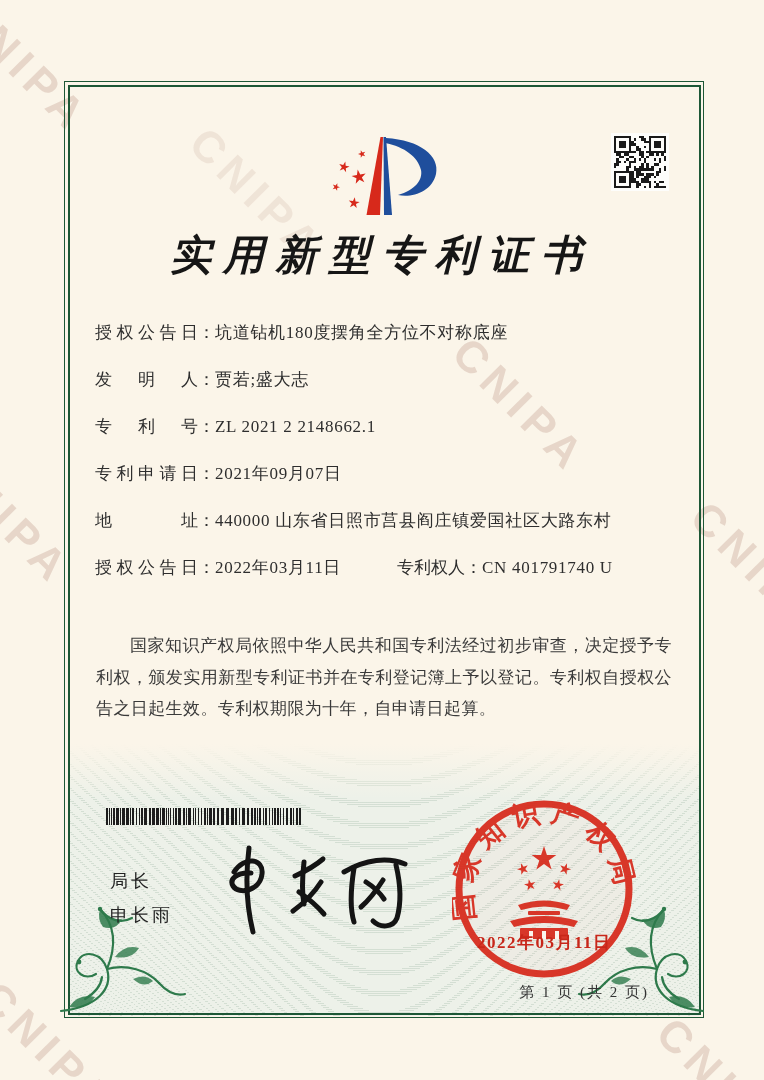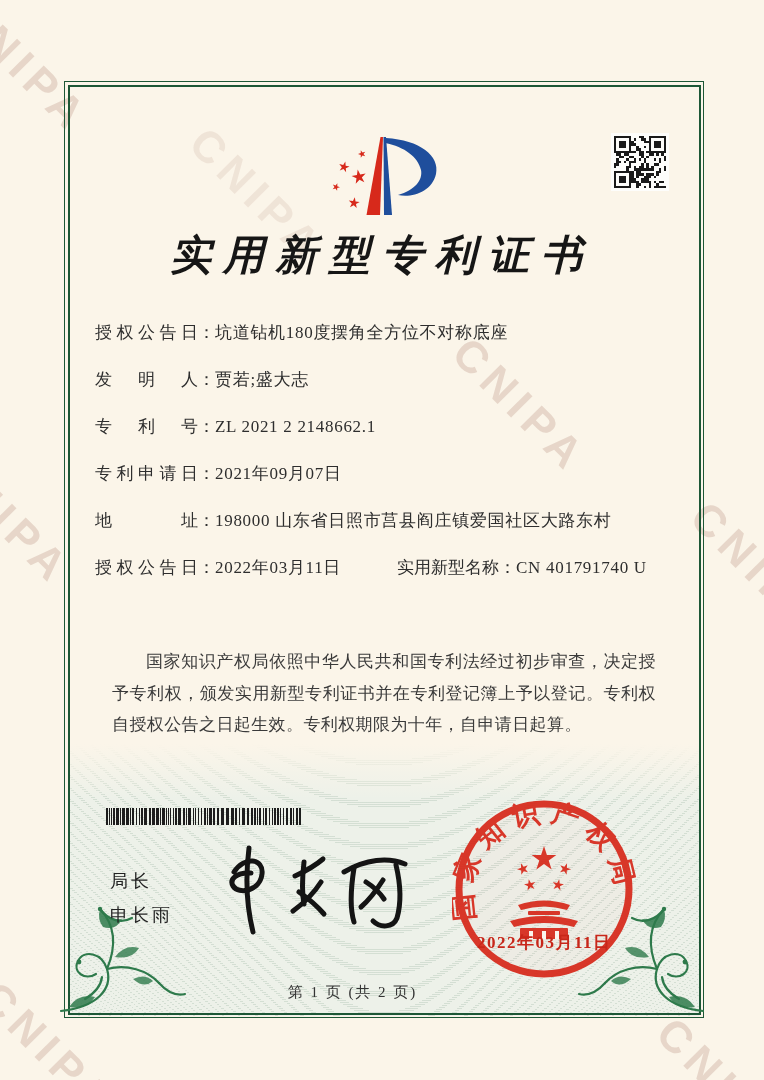--- a/index.html
+++ b/index.html
@@ -61,21 +61,21 @@
   .frow{height:23px;margin-bottom:24px;white-space:nowrap;color:#2e2e2e;}
   .flabel{display:inline-block;width:103px;text-align:justify;text-align-last:justify;vertical-align:top;}
   .fvalue{letter-spacing:0.7px;}
   .fpair2{margin-left:56px;}
 
   
   .body-text{
     position:absolute;left:95px;top:629px;width:578px;z-index:5;
     font-size:17px;line-height:31.5px;color:#3a3a3a;text-align:justify;letter-spacing:0.4px;
   }
-  .body-text p{margin:17px;text-indent:2em;}
+  .body-text p{margin:1px;text-indent:2em;}
 
   
   .barcode{position:absolute;left:106px;top:808px;width:202px;height:17px;z-index:5;font-size:0;}
   .barcode span{display:inline-block;height:100%;background:#1d1d1d;}
   .bc-gap{background:transparent !important;}
   .sign-title,.sign-name{
     position:absolute;left:110px;z-index:5;
     font-family:"Liberation Sans","DejaVu Sans",sans-serif;
     font-size:18px;letter-spacing:3px;color:#222;
   }
@@ -84,21 +84,21 @@
   .signature{position:absolute;left:216px;top:842px;z-index:6;}
 
   .seal{position:absolute;left:452px;top:797px;z-index:5;opacity:0.93;}
   .seal-date{
     position:absolute;left:477px;top:931px;z-index:6;
     font-size:17px;letter-spacing:1.5px;color:#c8271a;font-weight:bold;
   }
 
   
   .page-num{
-    position:absolute;left:64px;width:577px;top:983px;z-index:5;text-align:center;
+    position:absolute;left:72px;width:577px;top:983px;z-index:5;text-align:right;
     font-size:15px;letter-spacing:2px;color:#333;
   }
   .continuation{
     position:absolute;left:0;right:0;top:1030px;z-index:5;text-align:center;
     font-size:15px;letter-spacing:3px;color:#3a3a3a;
   }
 </style>
 </head>
 <body>
 
@@ -407,24 +407,24 @@
     <div class="frow">
       <span class="flabel">发明人</span><span>：</span><span class="fvalue">贾若;盛大志</span>
     </div>
     <div class="frow">
       <span class="flabel">专利号</span><span>：</span><span class="fvalue">ZL 2021 2 2148662.1</span>
     </div>
     <div class="frow">
       <span class="flabel">专利申请日</span><span>：</span><span class="fvalue">2021年09月07日</span>
     </div>
     <div class="frow">
-      <span class="flabel">地址</span><span>：</span><span class="fvalue">198000 山东省日照市莒县阎庄镇爱国社区大路东村</span>
-    </div>
-    <div class="frow">
-      <span class="flabel">授权公告日</span><span>：</span><span class="fvalue">2022年03月11日</span><span class="fpair2">实用新型名称</span><span>：</span><span class="fvalue">CN 401791740 U</span>
+      <span class="flabel">地址</span><span>：</span><span class="fvalue">440000 山东省日照市莒县阎庄镇爱国社区大路东村</span>
+    </div>
+    <div class="frow">
+      <span class="flabel">授权公告日</span><span>：</span><span class="fvalue">2022年03月11日</span><span class="fpair2">专利权人</span><span>：</span><span class="fvalue">CN 401791740 U</span>
     </div>
   </div>
 
   <div class="body-text">
     <p>国家知识产权局依照中华人民共和国专利法经过初步审查，决定授予专利权，颁发实用新型专利证书并在专利登记簿上予以登记。专利权自授权公告之日起生效。专利权期限为十年，自申请日起算。</p>
   </div>
 
   <div class="barcode" id="barcode"><span style="width: 2px;"></span><span class="bc-gap" style="width: 1px;"></span><span style="width: 1px;"></span><span class="bc-gap" style="width: 1px;"></span><span style="width: 1px;"></span><span class="bc-gap" style="width: 1px;"></span><span style="width: 2px;"></span><span class="bc-gap" style="width: 1px;"></span><span style="width: 3px;"></span><span class="bc-gap" style="width: 1px;"></span><span style="width: 1px;"></span><span class="bc-gap" style="width: 1px;"></span><span style="width: 3px;"></span><span class="bc-gap" style="width: 1px;"></span><span style="width: 3px;"></span><span class="bc-gap" style="width: 1px;"></span><span style="width: 1px;"></span><span class="bc-gap" style="width: 1px;"></span><span style="width: 2px;"></span><span class="bc-gap" style="width: 2px;"></span><span style="width: 1px;"></span><span class="bc-gap" style="width: 2px;"></span><span style="width: 1px;"></span><span class="bc-gap" style="width: 1px;"></span><span style="width: 2px;"></span><span class="bc-gap" style="width: 1px;"></span><span style="width: 3px;"></span><span class="bc-gap" style="width: 2px;"></span><span style="width: 2px;"></span><span class="bc-gap" style="width: 1px;"></span><span style="width: 3px;"></span><span class="bc-gap" style="width: 1px;"></span><span style="width: 3px;"></span><span class="bc-gap" style="width: 1px;"></span><span style="width: 1px;"></span><span class="bc-gap" style="width: 1px;"></span><span style="width: 3px;"></span><span class="bc-gap" style="width: 1px;"></span><span style="width: 1px;"></span><span class="bc-gap" style="width: 1px;"></span><span style="width: 1px;"></span><span class="bc-gap" style="width: 1px;"></span><span style="width: 1px;"></span><span class="bc-gap" style="width: 2px;"></span><span style="width: 1px;"></span><span class="bc-gap" style="width: 1px;"></span><span style="width: 2px;"></span><span class="bc-gap" style="width: 1px;"></span><span style="width: 3px;"></span><span class="bc-gap" style="width: 2px;"></span><span style="width: 2px;"></span><span class="bc-gap" style="width: 1px;"></span><span style="width: 1px;"></span><span class="bc-gap" style="width: 1px;"></span><span style="width: 3px;"></span><span class="bc-gap" style="width: 2px;"></span><span style="width: 1px;"></span><span class="bc-gap" style="width: 1px;"></span><span style="width: 1px;"></span><span class="bc-gap" style="width: 2px;"></span><span style="width: 1px;"></span><span class="bc-gap" style="width: 2px;"></span><span style="width: 1px;"></span><span class="bc-gap" style="width: 2px;"></span><span style="width: 2px;"></span><span class="bc-gap" style="width: 1px;"></span><span style="width: 1px;"></span><span class="bc-gap" style="width: 1px;"></span><span style="width: 3px;"></span><span class="bc-gap" style="width: 1px;"></span><span style="width: 2px;"></span><span class="bc-gap" style="width: 2px;"></span><span style="width: 2px;"></span><span class="bc-gap" style="width: 2px;"></span><span style="width: 3px;"></span><span class="bc-gap" style="width: 2px;"></span><span style="width: 3px;"></span><span class="bc-gap" style="width: 2px;"></span><span style="width: 3px;"></span><span class="bc-gap" style="width: 1px;"></span><span style="width: 2px;"></span><span class="bc-gap" style="width: 2px;"></span><span style="width: 1px;"></span><span class="bc-gap" style="width: 2px;"></span><span style="width: 3px;"></span><span class="bc-gap" style="width: 2px;"></span><span style="width: 2px;"></span><span class="bc-gap" style="width: 2px;"></span><span style="width: 2px;"></span><span class="bc-gap" style="width: 1px;"></span><span style="width: 2px;"></span><span class="bc-gap" style="width: 1px;"></span><span style="width: 1px;"></span><span class="bc-gap" style="width: 1px;"></span><span style="width: 2px;"></span><span class="bc-gap" style="width: 2px;"></span><span style="width: 1px;"></span><span class="bc-gap" style="width: 1px;"></span><span style="width: 2px;"></span><span class="bc-gap" style="width: 2px;"></span><span style="width: 1px;"></span><span class="bc-gap" style="width: 2px;"></span><span style="width: 1px;"></span><span class="bc-gap" style="width: 1px;"></span><span style="width: 2px;"></span><span class="bc-gap" style="width: 1px;"></span><span style="width: 2px;"></span><span class="bc-gap" style="width: 1px;"></span><span style="width: 1px;"></span><span class="bc-gap" style="width: 2px;"></span><span style="width: 1px;"></span><span class="bc-gap" style="width: 2px;"></span><span style="width: 2px;"></span><span class="bc-gap" style="width: 2px;"></span><span style="width: 2px;"></span><span class="bc-gap" style="width: 1px;"></span><span style="width: 1px;"></span><span class="bc-gap" style="width: 2px;"></span><span style="width: 2px;"></span><span class="bc-gap" style="width: 1px;"></span><span style="width: 2px;"></span><span class="bc-gap" style="width: 1px;"></span></div>
 
   <div class="sign-title">局长</div>

